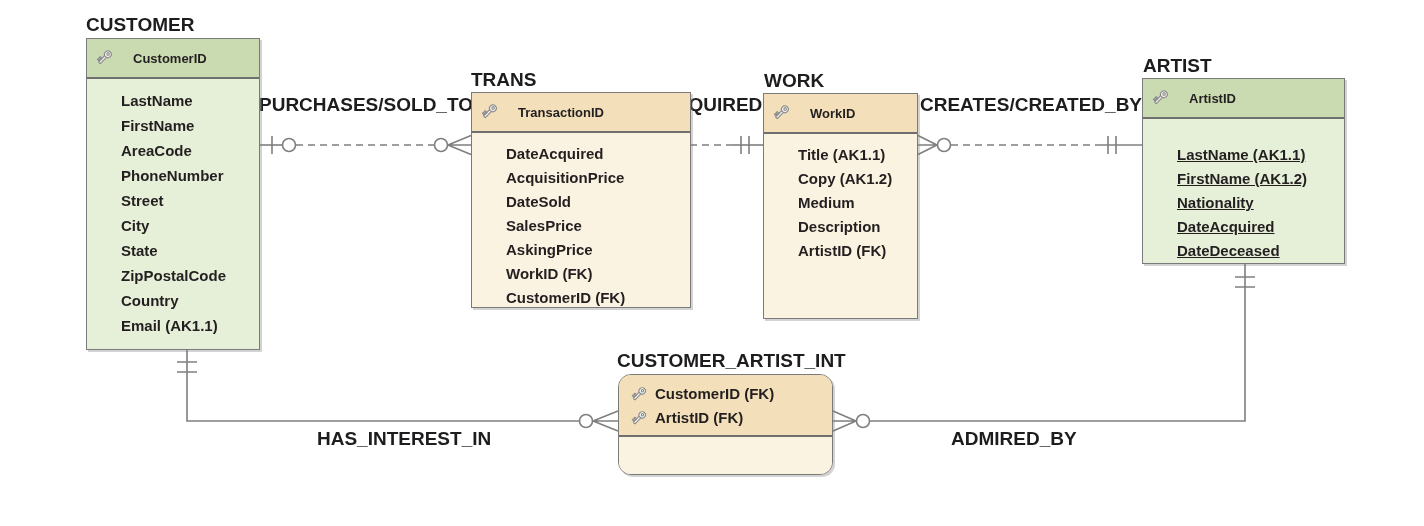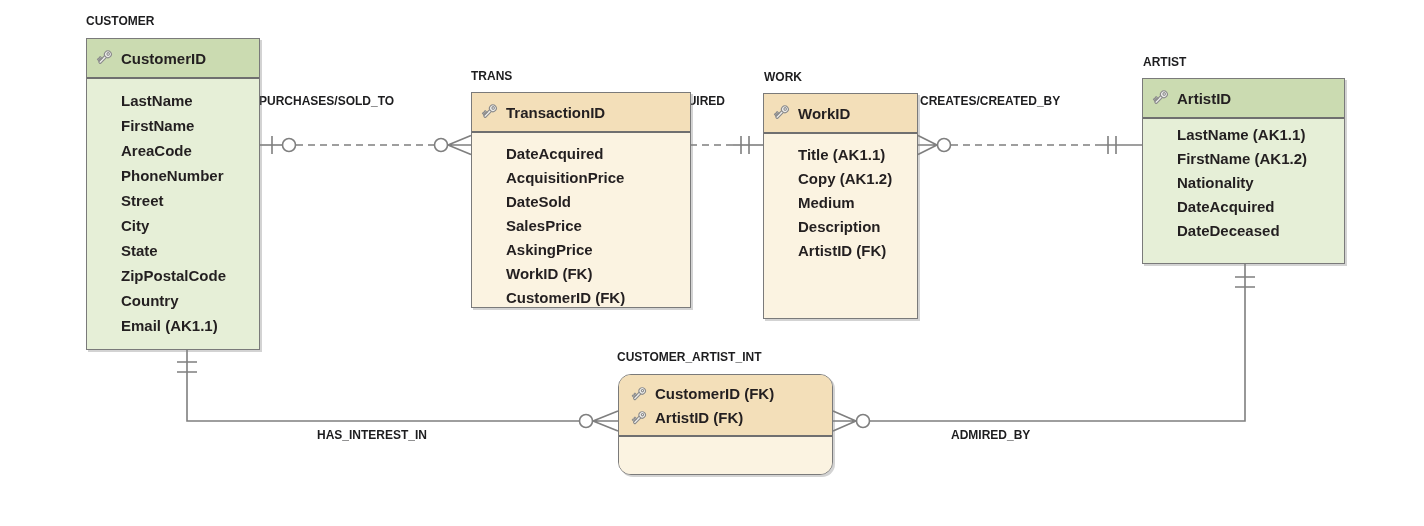--- a/index.html
+++ b/index.html
@@ -13,33 +13,33 @@
   .dash{stroke-dasharray:7 5;}
 
   .entity{
     position:absolute;z-index:2;box-sizing:border-box;
     border:1.5px solid #7a7a7a;
     box-shadow:2px 2px 0 rgba(130,130,130,0.35);
   }
   .green{background:#e6efd7;}
   .tan{background:#fbf3e1;}
   .ehead{
-    height:40px;display:flex;align-items:center;gap:7px;
+    height:40px;display:flex;align-items:center;gap:19px;
     padding:0 16px 0 7px;border-bottom:2.5px solid #6f6f6f;
-    font-weight:700;font-size:15px;white-space:nowrap;box-sizing:border-box;
+    font-weight:700;font-size:13px;white-space:nowrap;box-sizing:border-box;
   }
   .green .ehead{background:#cbdbb1;}
   .tan .ehead{background:#f3dfb9;}
   .ebody{padding:9px 4px 0 34px;font-weight:700;font-size:15px;}
-  .pt12{padding-top:4px;}
+  .pt12{padding-top:24px;text-decoration:underline;}
   .attr{line-height:25px;white-space:nowrap;}
   .lh24 .attr{line-height:24px;}
 
   .etitle,.rlabel{
-    position:absolute;z-index:2;font-weight:700;font-size:12px;
+    position:absolute;z-index:2;font-weight:700;font-size:19px;
     white-space:nowrap;color:#1d1d1f;
   }
 
   .int{
     border-radius:13px;overflow:hidden;display:flex;flex-direction:column;
     padding:0;
   }
   .int-keys{
     background:#f3dfb9;border-bottom:2.5px solid #6f6f6f;
     padding:7px 6px 5px 10px;flex:0 0 auto;

